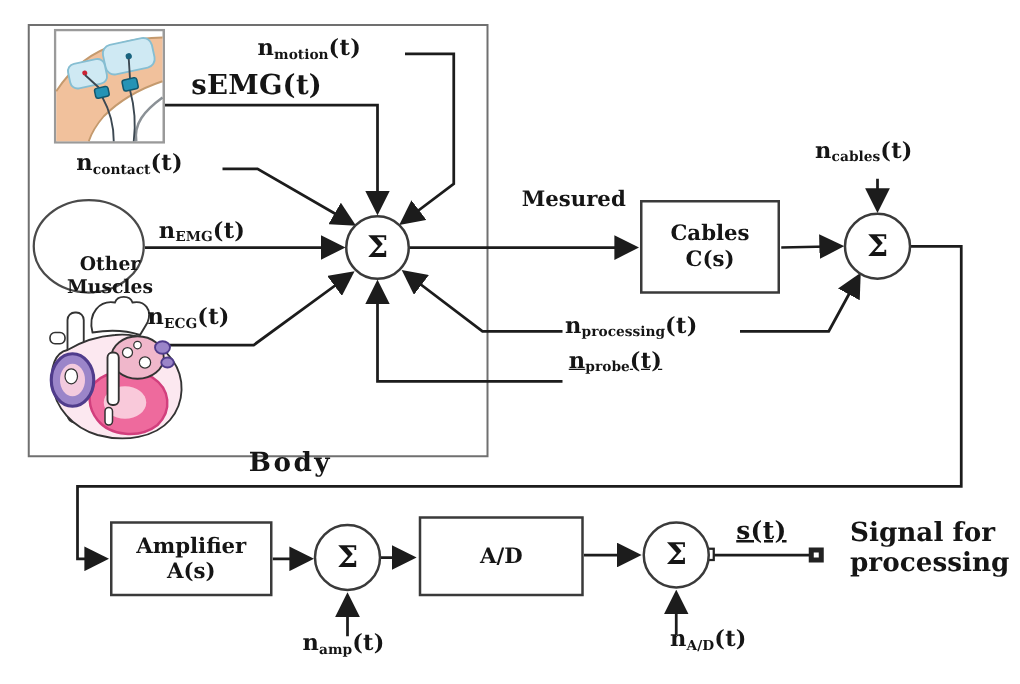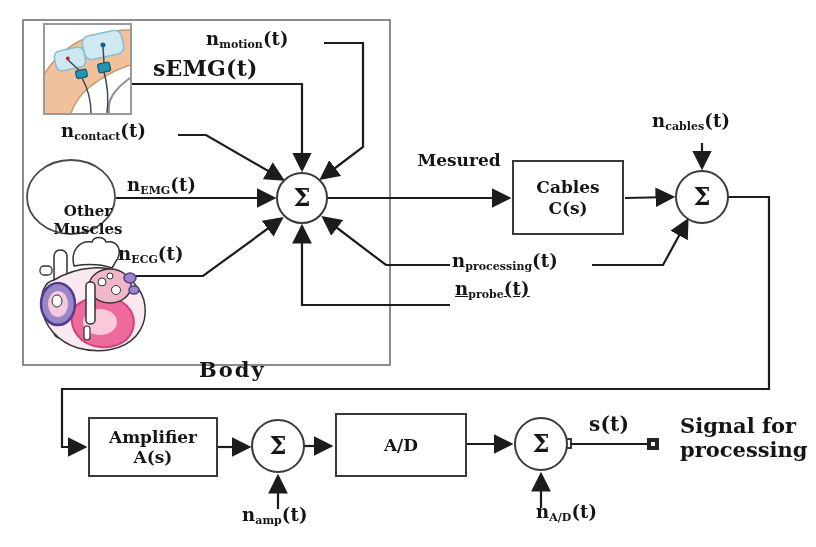--- a/index.html
+++ b/index.html
@@ -151,20 +151,20 @@
   <span class="lbl" style="left:242px;top:506px;"><span>n</span><sub>amp</sub><span>(t)</span></span>
 
   <span class="lbl" style="left:536px;top:503px;"><span>n</span><sub>A/D</sub><span>(t)</span></span>
 
   <div class="stack" style="left:389px;top:150px;width:106px;font-size:17px;line-height:1.25;">
     <div>Mesured</div>
   </div>
 
   <span class="lbl" style="left:199px;top:331px;font-size:21px;letter-spacing:2px;margin-top:28px;">Body</span>
 
-  <span class="lbl" style="left:589px;top:414px;font-size:20px;">s(t)</span>
+  <span class="lbl" style="left:589px;top:414px;font-size:20px;text-decoration:underline;">s(t)</span>
 
   <div class="stack" style="left:663px;top:414px;width:150px;font-size:21px;line-height:1.15;text-align:left;">
     <div>Signal for</div>
     <div>processing</div>
   </div>
 
 </div>
 
 </body></html>

